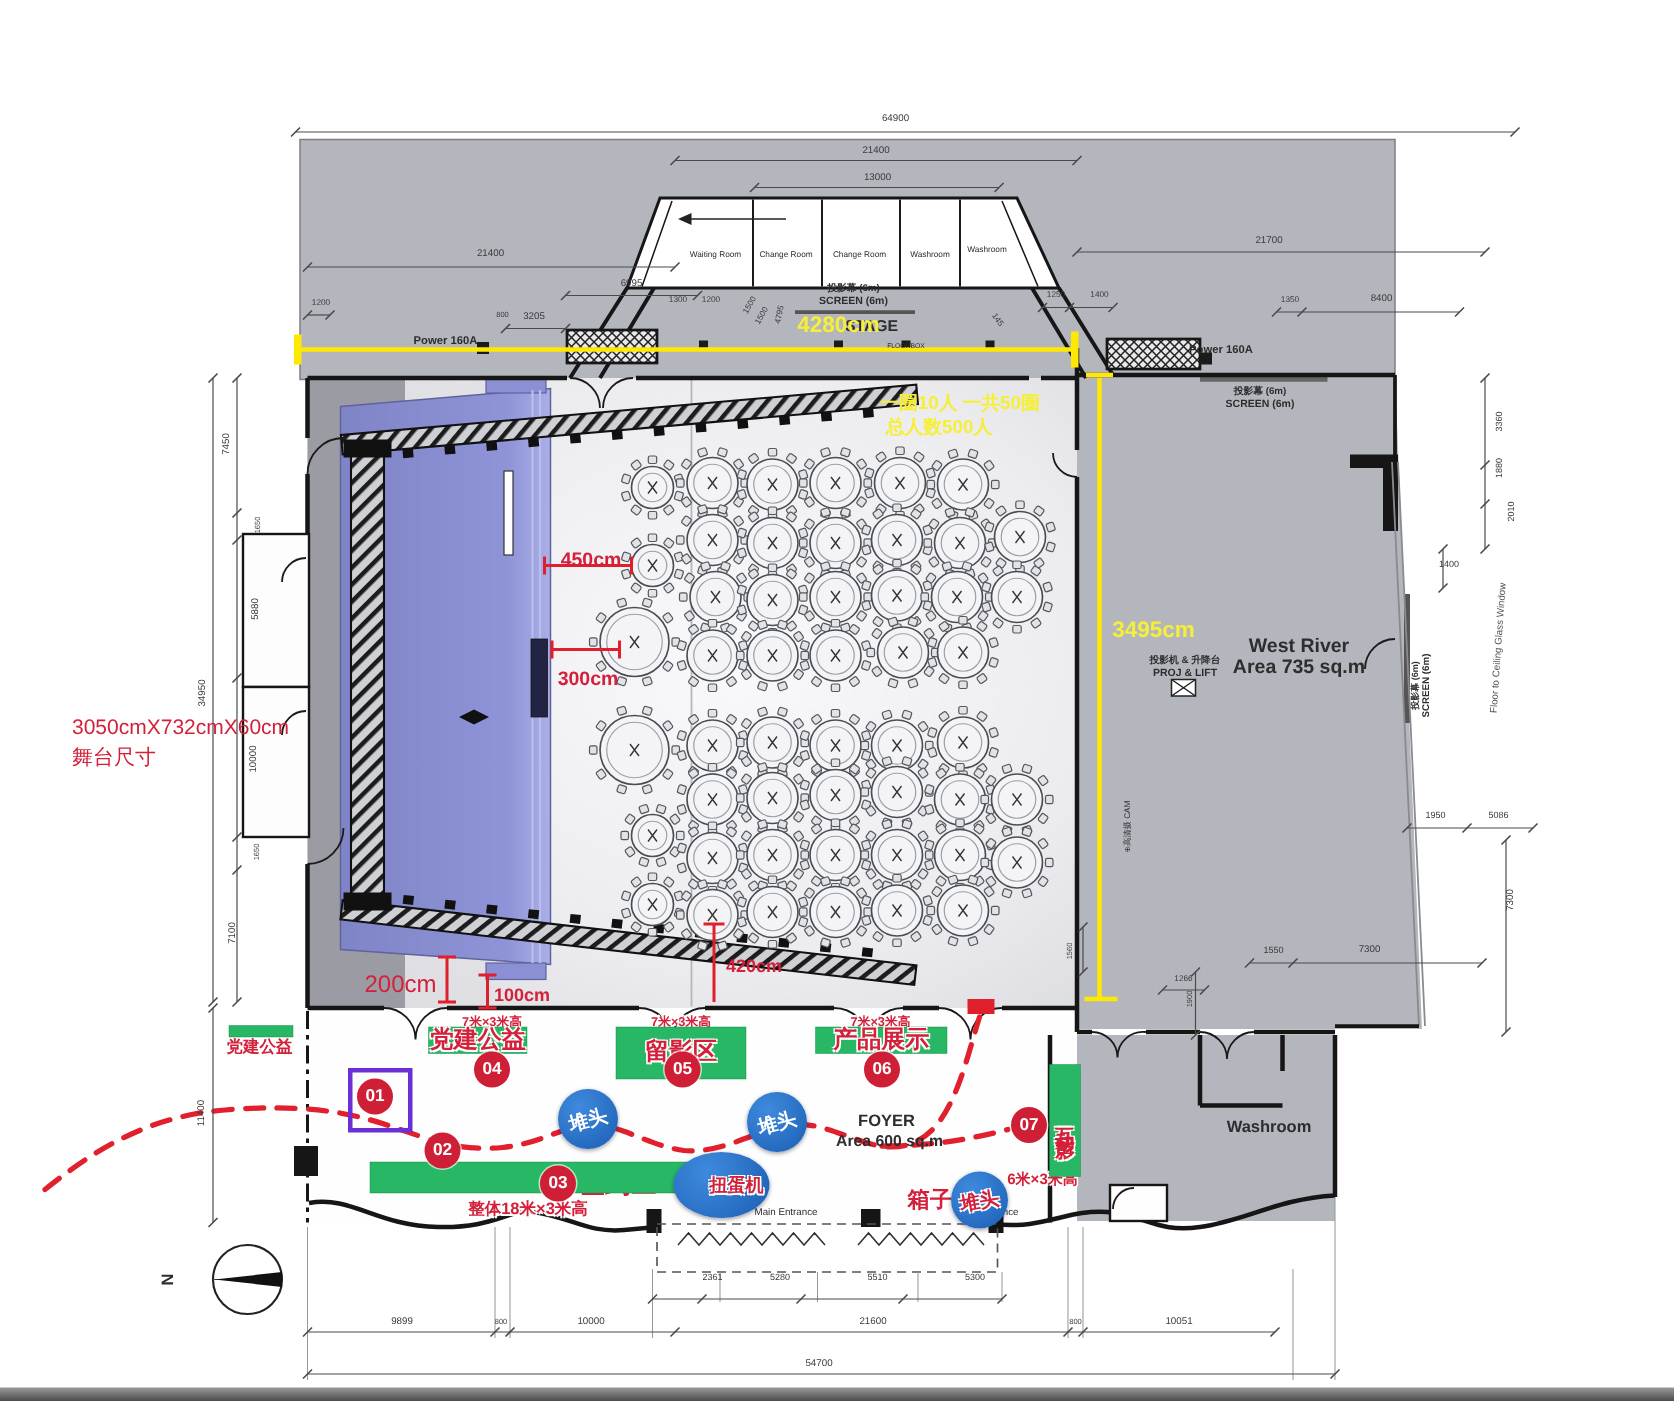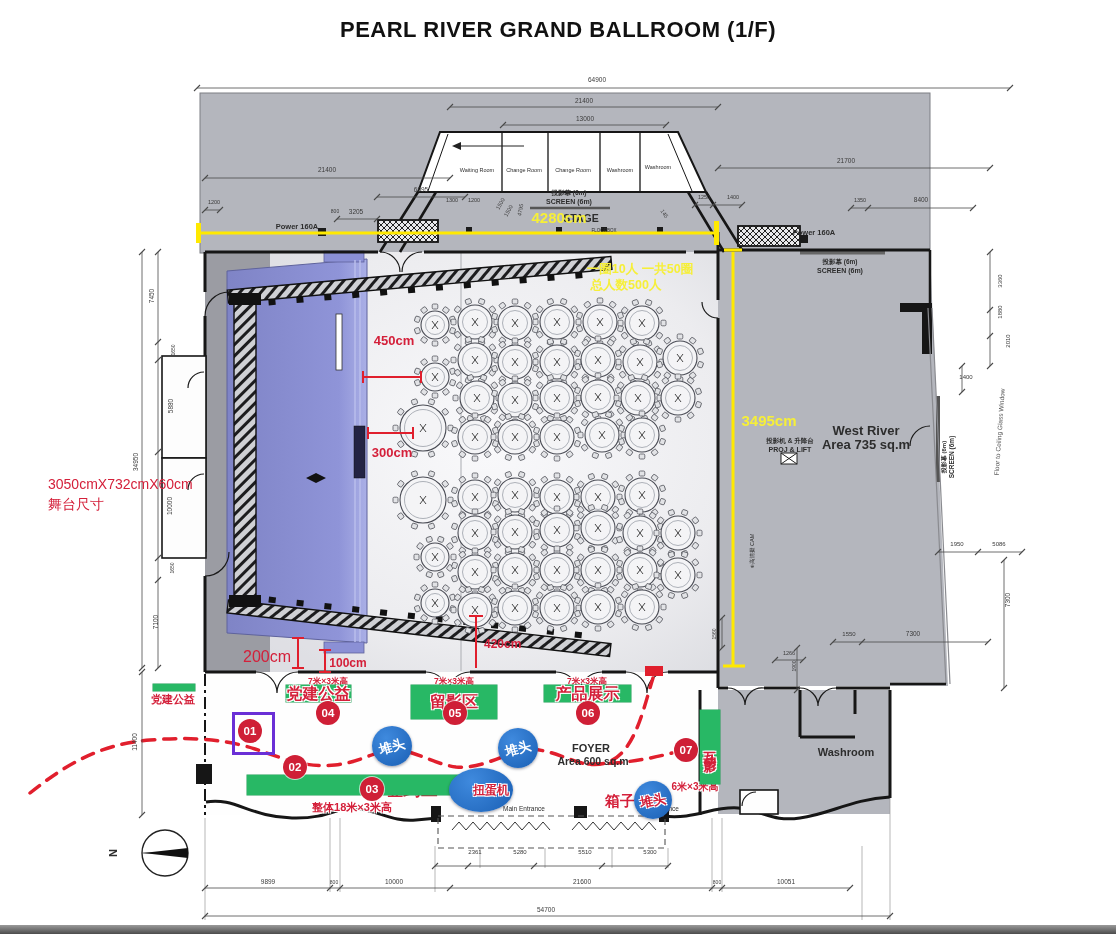--- a/index.html
+++ b/index.html
@@ -26,21 +26,20 @@
   .bluec span{font-weight:bold;line-height:1;}
   .bluec .wt{color:#fff;}
   .bluec .rt{color:#d4203a;text-shadow:1px 1px 0 #fff,-1px -1px 0 #fff,1px -1px 0 #fff,-1px 1px 0 #fff;}
   #bottombar{position:absolute;left:0;top:925px;width:1116px;height:9px;
              background:linear-gradient(#9a9a9a,#4c4c4c);}
 </style>
 </head>
 <body>
 <div id="canvas">
 
-<h1 id="page-title">PEARL RIVER GRAND BALLROOM (1/F)</h1>
 
 <svg id="plan" width="1116" height="934" viewBox="0 0 1116 934">
   <defs>
     <pattern id="ph" patternUnits="userSpaceOnUse" width="8" height="8" patternTransform="rotate(45)">
       <rect width="8" height="8" fill="#cfd0d4"></rect>
           <rect width="3" height="8" fill="#1c1c1e"></rect>
     </pattern>
     <pattern id="px" patternUnits="userSpaceOnUse" width="6" height="6">
       <rect width="6" height="6" fill="#e9e9eb"></rect>
       <path d="M0,0 L6,6 M6,0 L0,6" stroke="#222" stroke-width="1"></path>
@@ -1097,21 +1096,21 @@
       <span class="tx" style="left: 591px; top: 748px; font-size: 11px; font-weight: 700; color: rgb(45, 45, 45); transform: translate(-50%, -50%);">FOYER</span>
       <span class="tx" style="left: 593px; top: 761px; font-size: 10.5px; font-weight: 700; color: rgb(45, 45, 45); transform: translate(-50%, -50%);">Area 600 sq.m</span>
       <span class="tx" style="left: 524px; top: 809px; font-size: 6.5px; font-weight: 400; color: rgb(45, 45, 45); transform: translate(-50%, -50%);">Main Entrance</span>
       <span class="tx" style="left: 658px; top: 809px; font-size: 6.5px; font-weight: 400; color: rgb(45, 45, 45); transform: translate(-50%, -50%);">Main Entrance</span>
       <span class="tx" style="left: 640px; top: 269px; font-size: 12.5px; font-weight: 700; color: rgb(246, 239, 56); transform: translate(-50%, -50%);">一圈10人 一共50圈</span>
       <span class="tx" style="left: 626px; top: 285px; font-size: 12.5px; font-weight: 700; color: rgb(246, 239, 56); transform: translate(-50%, -50%);">总人数500人</span>
       <span class="tx" style="left: 559px; top: 217px; font-size: 15px; font-weight: 700; color: rgb(246, 239, 56); transform: translate(-50%, -50%);">4280cm</span>
       <span class="tx" style="left: 769px; top: 420px; font-size: 15px; font-weight: 700; color: rgb(246, 239, 56); transform: translate(-50%, -50%);">3495cm</span>
       <span class="tx" style="left: 48px; top: 484px; font-size: 14px; font-weight: 400; color: rgb(212, 32, 58); transform: translate(0px, -50%);">3050cmX732cmX60cm</span>
       <span class="tx" style="left: 48px; top: 504px; font-size: 14px; font-weight: 400; color: rgb(212, 32, 58); transform: translate(0px, -50%);">舞台尺寸</span>
-      <span class="tx" style="left: 394px; top: 340px; font-size: 13px; font-weight: 700; color: rgb(212, 32, 58); transform: translate(-50%, -50%);">450cm</span>
+      <span class="tx" style="left: 394px; top: 373px; font-size: 13px; font-weight: 700; color: rgb(212, 32, 58); transform: translate(-50%, -50%);">450cm</span>
       <span class="tx" style="left: 392px; top: 452px; font-size: 13px; font-weight: 700; color: rgb(212, 32, 58); transform: translate(-50%, -50%);">300cm</span>
       <span class="tx" style="left: 267px; top: 657px; font-size: 16px; font-weight: 400; color: rgb(212, 32, 58); transform: translate(-50%, -50%);">200cm</span>
       <span class="tx" style="left: 348px; top: 663px; font-size: 12px; font-weight: 700; color: rgb(212, 32, 58); transform: translate(-50%, -50%);">100cm</span>
       <span class="tx" style="left: 484px; top: 644px; font-size: 12px; font-weight: 700; color: rgb(212, 32, 58); transform: translate(0px, -50%);">420cm</span>
       <span class="tx" style="left: 173px; top: 699px; font-size: 11px; font-weight: 700; color: rgb(212, 32, 58); transform: translate(-50%, -50%);">党建公益</span>
       <span class="tx halo" style="left: 328px; top: 681px; font-size: 8.5px; font-weight: 700; color: rgb(212, 32, 58); transform: translate(-50%, -50%);">7米×3米高</span>
       <span class="tx halo" style="left: 454px; top: 681px; font-size: 8.5px; font-weight: 700; color: rgb(212, 32, 58); transform: translate(-50%, -50%);">7米×3米高</span>
       <span class="tx halo" style="left: 587px; top: 681px; font-size: 8.5px; font-weight: 700; color: rgb(212, 32, 58); transform: translate(-50%, -50%);">7米×3米高</span>
       <span class="tx halo" style="left: 291px; top: 786px; font-size: 16px; font-weight: 700; color: rgb(212, 32, 58); transform: translate(-50%, -50%);">迎宾台</span>
       <span class="tx halo" style="left: 412px; top: 789px; font-size: 17px; font-weight: 700; color: rgb(212, 32, 58); transform: translate(-50%, -50%);">签到区</span>

